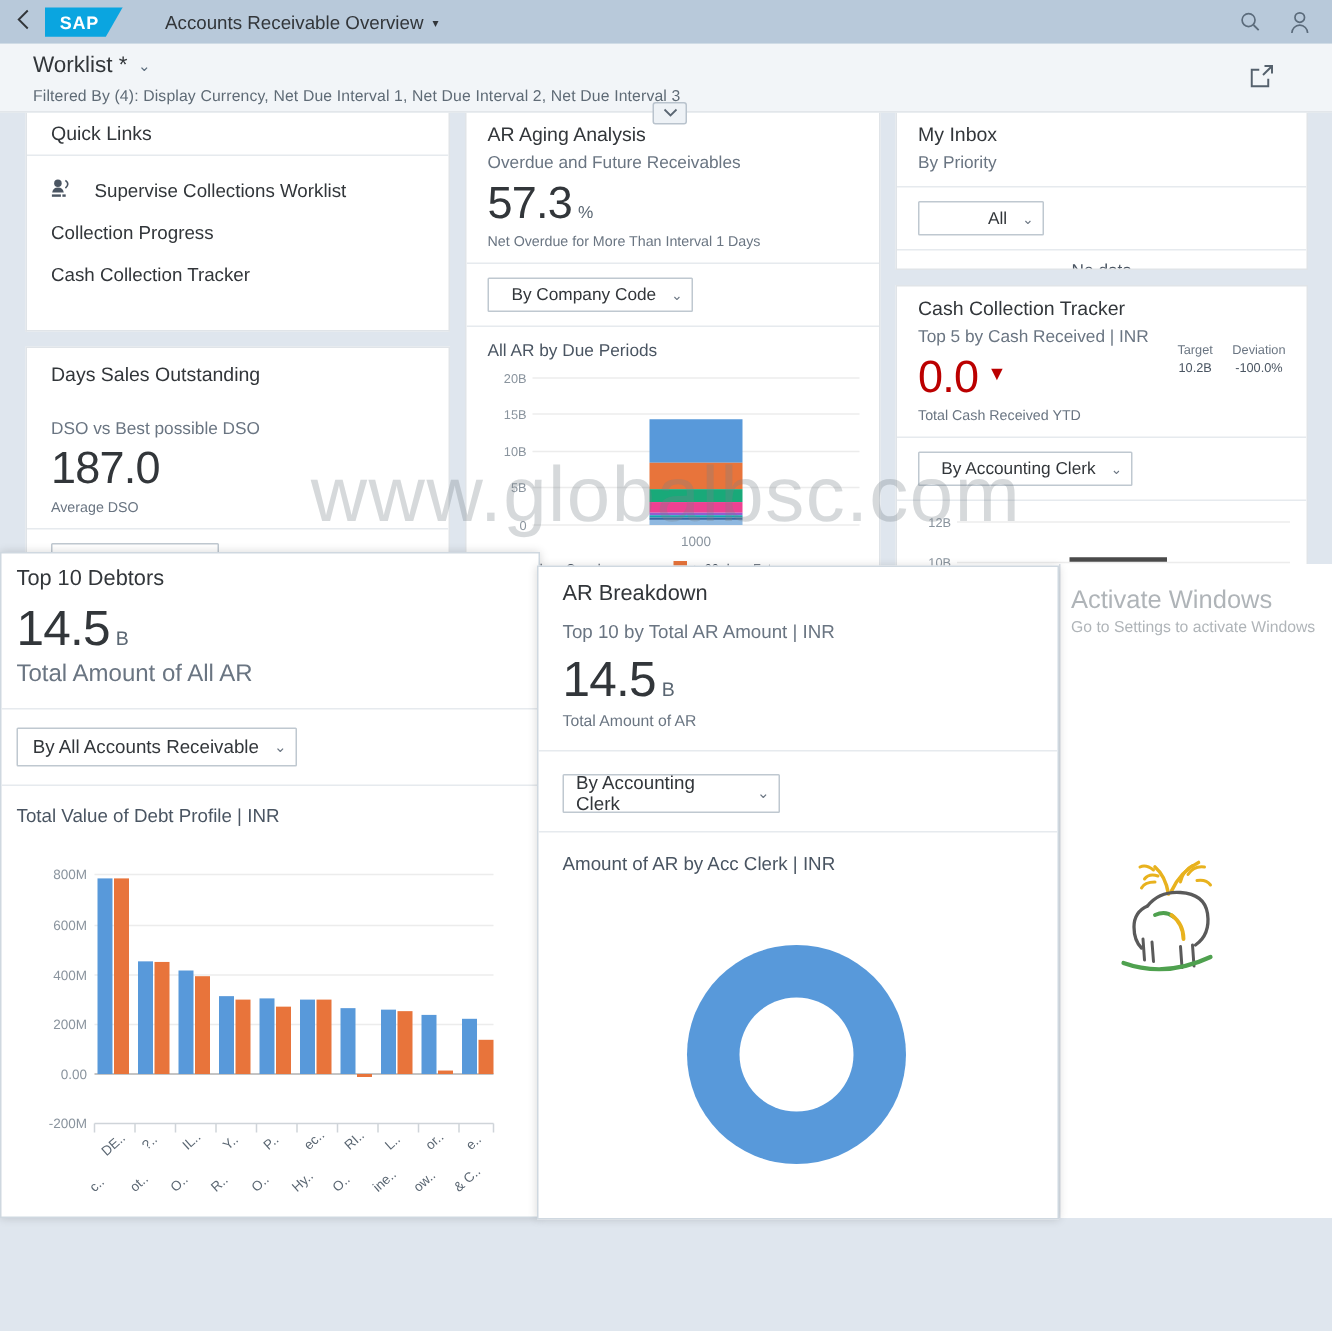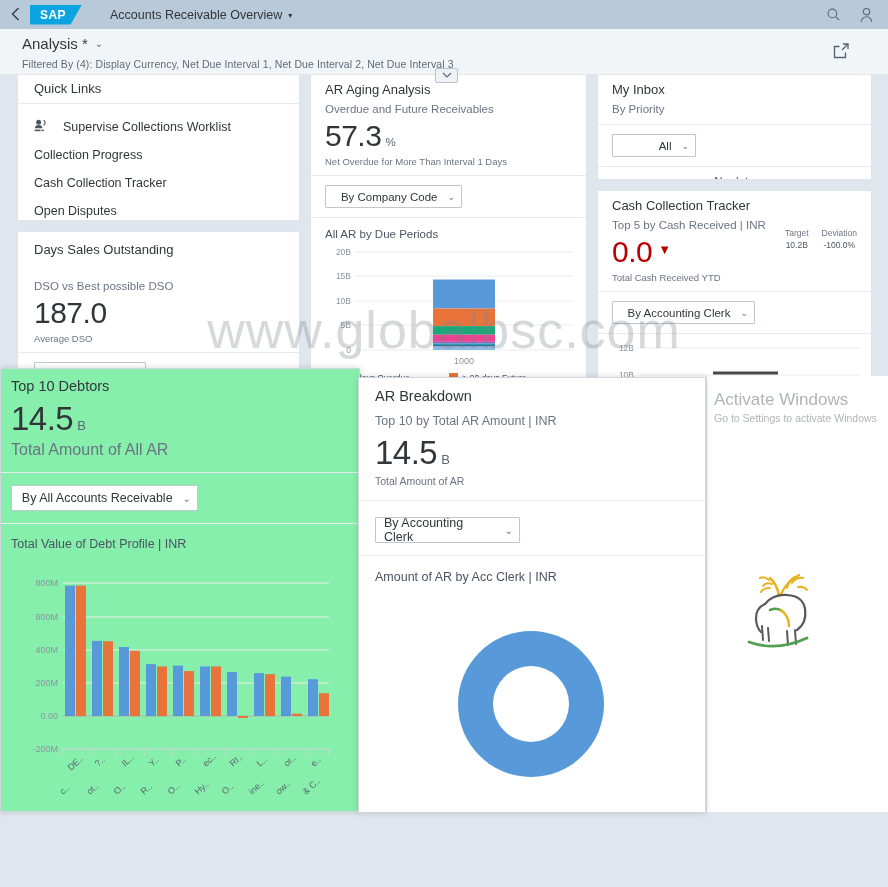--- a/index.html
+++ b/index.html
@@ -84,21 +84,21 @@
   
   #card-quick   { left:17px;  top:0px;   width:283px; height:146px; border-top:none;}
   #card-dso     { left:17px;  top:156px; width:283px; height:215px; }
   #card-aging   { left:310px; top:0px;   width:277px; height:371px; border-top:none;}
   #card-inbox   { left:597px; top:0px;   width:275px; height:105px; border-top:none;}
   #card-cash    { left:597px; top:115px; width:275px; height:256px; }
 
   
   #win-debtors{
     position:absolute; left:0; top:368px; width:360px; height:444px;
-    background:#86efac; border:1px solid #cfd8e0; box-shadow:0 0 6px rgba(0,0,0,.16);
+    background:#ffffff; border:1px solid #cfd8e0; box-shadow:0 0 6px rgba(0,0,0,.16);
     z-index:20;
   }
   #win-ar{
     position:absolute; left:358px; top:377px; width:348px; height:436px;
     background:#fff; border:1px solid #cfd8e0; box-shadow:0 0 6px rgba(0,0,0,.16);
     z-index:21;
   }
   #bg-right{
     position:absolute; left:706px; top:376px; width:182px; height:436px;
     background:#fff; border-left:1px solid #d9e0e7; z-index:19;
@@ -171,21 +171,21 @@
       <svg width="15" height="16" viewBox="0 0 16 17" aria-hidden="true">
         <circle cx="8" cy="5" r="3.4" fill="none" stroke="#5b6b7b" stroke-width="1.2"></circle>
         <path d="M2.4 16 a5.6 5.6 0 0 1 11.2 0" fill="none" stroke="#5b6b7b" stroke-width="1.2"></path>
       </svg>
     </span>
   </div>
 </div>
 
 <div class="filterbar">
   <div class="variant">
-    <span>Analysis *</span>
+    <span>Worklist *</span>
     <span class="chev">⌄</span>
   </div>
   <div class="filtered-by">Filtered By (4): Display Currency, Net Due Interval 1, Net Due Interval 2, Net Due Interval 3</div>
   <div class="share-btn">
     <svg width="18" height="18" viewBox="0 0 18 18" aria-hidden="true">
       <path d="M11 2 H16 V7" fill="none" stroke="#55616d" stroke-width="1.3"></path>
       <path d="M16 2 L10 8" fill="none" stroke="#55616d" stroke-width="1.3"></path>
       <path d="M13.5 10.5 V15.5 H2.5 V4.5 H7.5" fill="none" stroke="#55616d" stroke-width="1.3"></path>
     </svg>
   </div>
@@ -215,23 +215,20 @@
             <path d="M9.6 1.2 q3.2 2.4 0 5.2" fill="none" stroke="#4a5562" stroke-width="1.1"></path>
           </svg>
         </span>
         <span>Supervise Collections Worklist</span>
       </div>
       <div class="quick-link" style="padding-left:16px;">
         <span>Collection Progress</span>
       </div>
       <div class="quick-link" style="padding-left:16px;">
         <span>Cash Collection Tracker</span>
-      </div>
-      <div class="quick-link" style="padding-left:16px;">
-        <span>Open Disputes</span>
       </div>
     </div>
   </div>
 
   <div class="card" id="card-dso">
     <div style="padding:10px 16px 8px;">
       <div class="card-title">Days Sales Outstanding</div>
       <div class="card-sub" style="margin-top:23px;">DSO vs Best possible DSO</div>
       <div class="kpi-row" style="margin-top:6px;">
         <span class="kpi-num">187.0</span>

